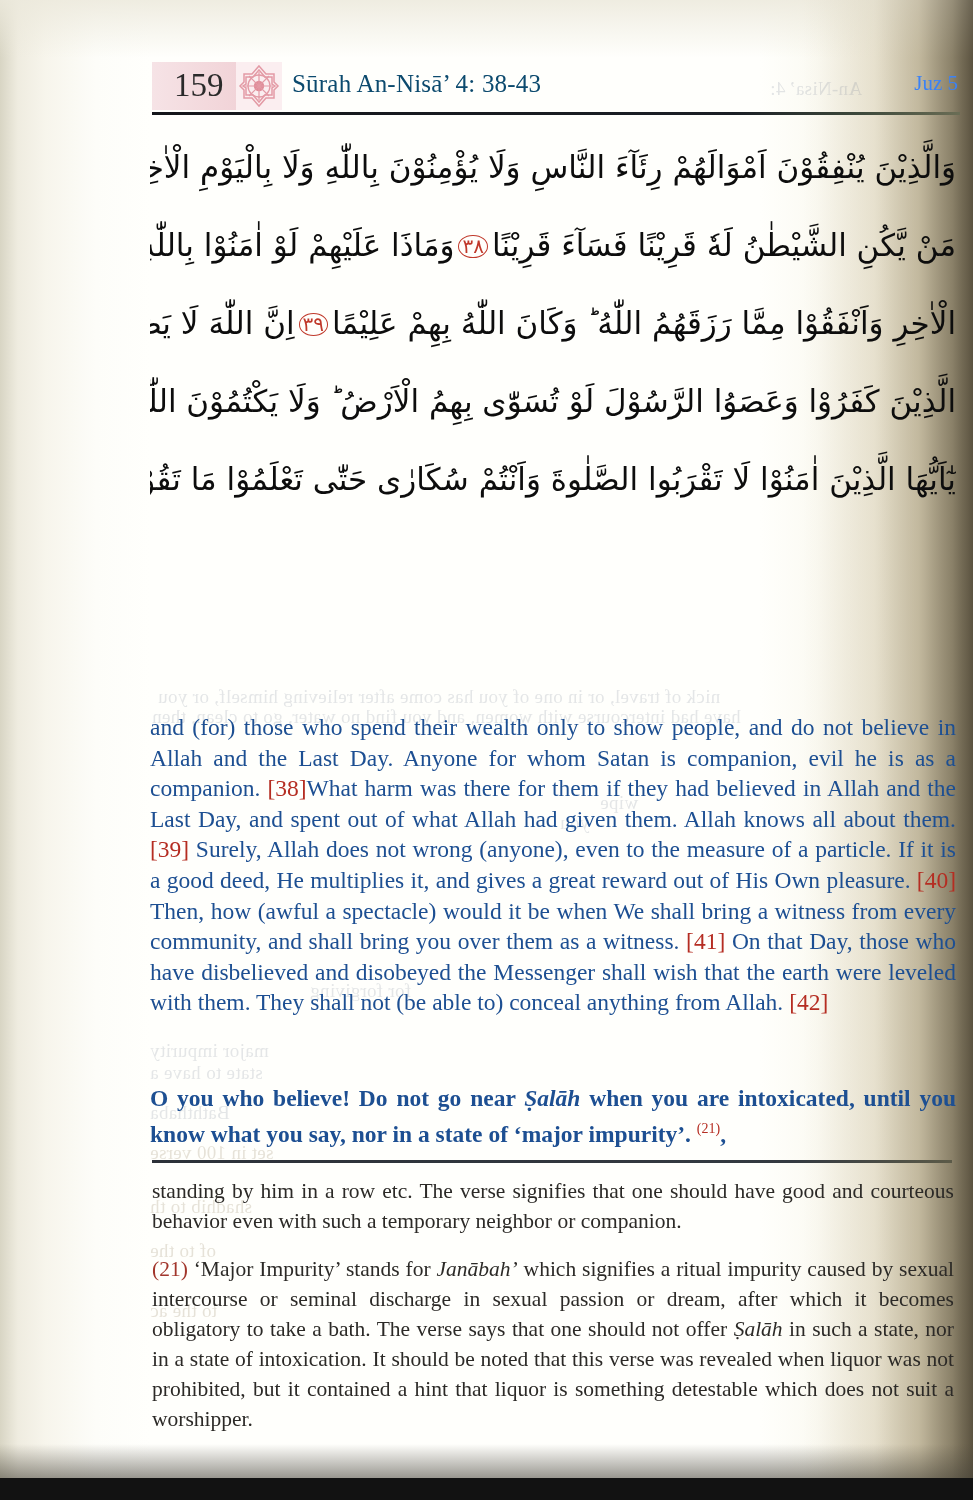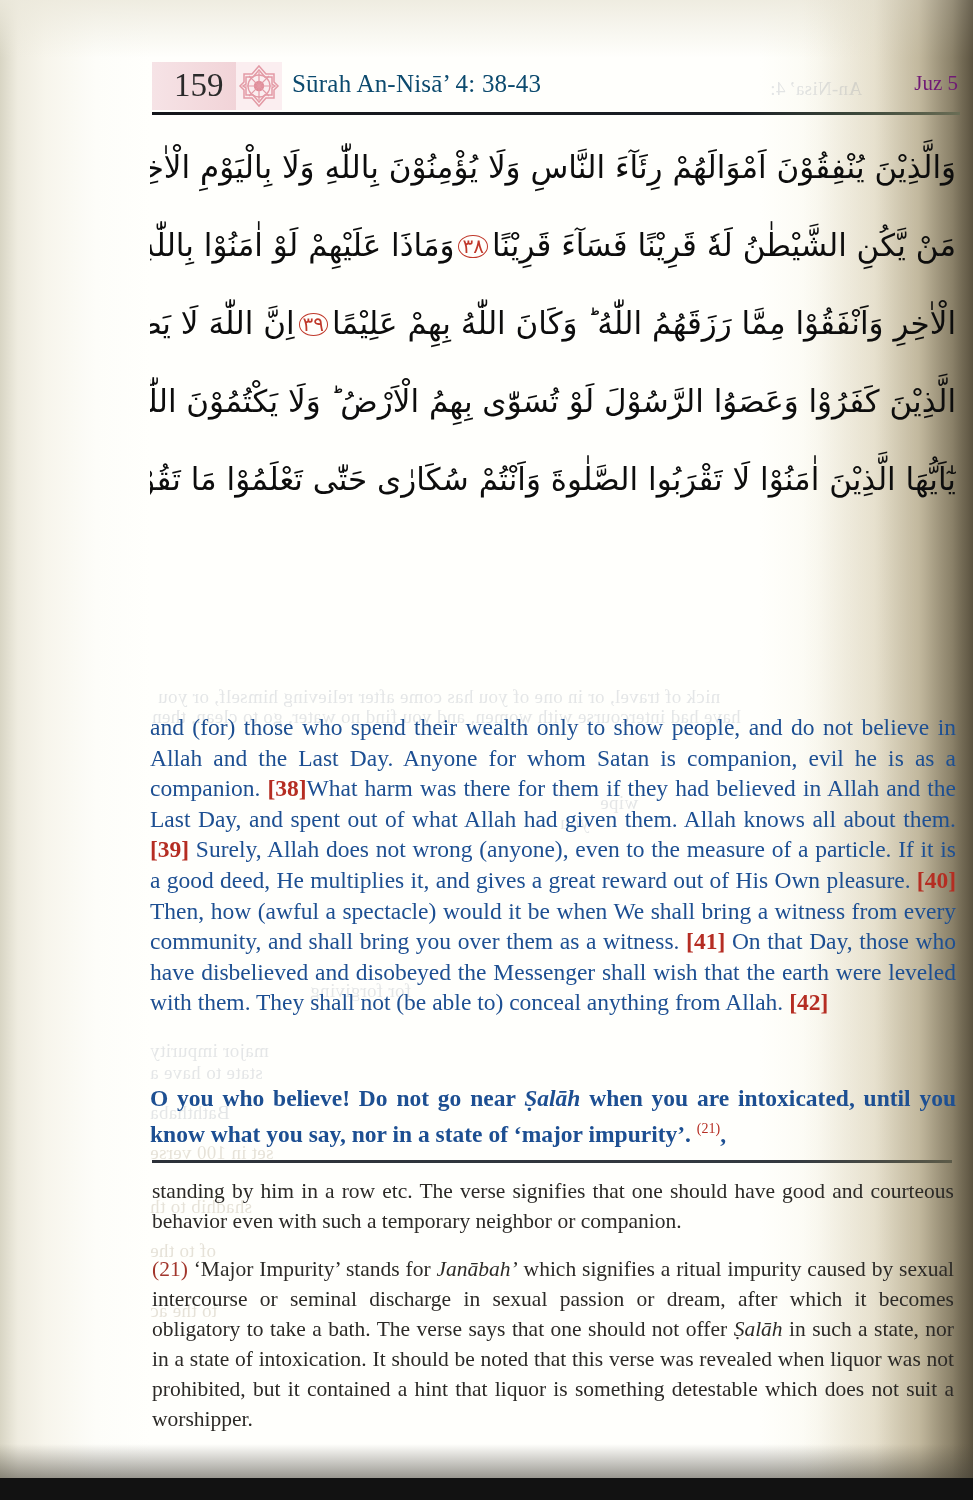--- a/index.html
+++ b/index.html
@@ -114,21 +114,21 @@
     left: 140px; top: 8px;
     font-size: 25px;
     color: #0c4a6e;
     letter-spacing: .2px;
     white-space: nowrap;
   }
   .header-juz {
     position: absolute;
     right: 0; top: 9px;
     font-size: 21px;
-    color: #701a75;
+    color: #3b82f6;
   }
   .header-rule {
     position: absolute;
     left: 0; right: -2px; top: 50px;
     height: 3px;
     background: linear-gradient(to right, #14161a 0%, #1b1f25 72%, #3e4a3c 88%, #6a6d55 100%);
   }
 
   
   .arabic-block {
@@ -168,21 +168,21 @@
     top: 712px;
     width: 806px;
     font-size: 23.5px;
     line-height: 30.6px;
     color: #1d4f92;
     text-align: justify;
     font-family: "Liberation Serif", "DejaVu Serif", serif;
   }
   .translation .vmark {
     color: #b52d22;
-    font-weight: 700;
+    font-weight: 400;
   }
   .tr-emph {
     position: absolute;
     left: 150px;
     top: 1075px;
     width: 806px;
     font-size: 23.5px;
     line-height: 30.6px;
     color: #1d4f92;
     font-weight: 600;

